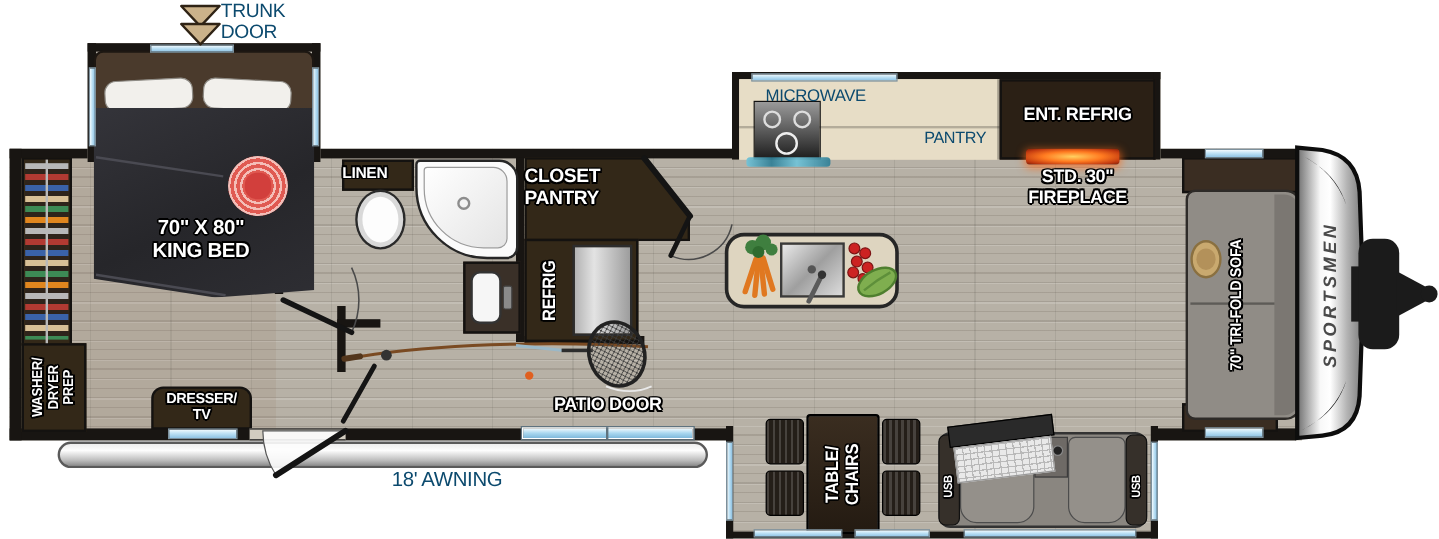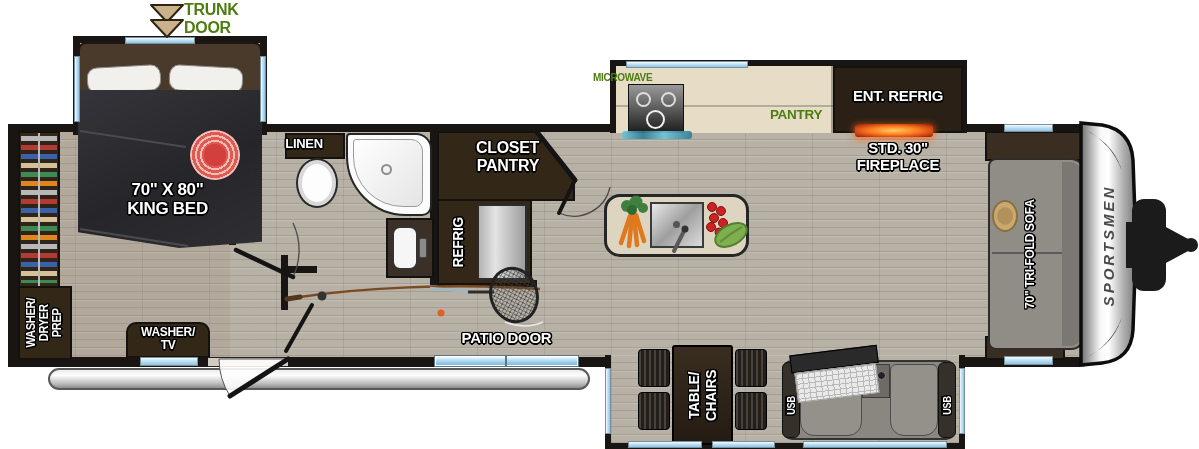--- a/index.html
+++ b/index.html
@@ -12,21 +12,21 @@
       repeating-linear-gradient(180deg, rgba(255,255,255,.16) 0 1px, rgba(0,0,0,0) 1px 7px,
         rgba(96,86,74,.20) 7px 8px, rgba(0,0,0,0) 8px 15px, rgba(60,52,44,.14) 15px 16px);}
   .wall{background:#181512;}
   .darkbox{background:#332818;border:2px solid #141210;box-sizing:border-box;}
   .win{background:linear-gradient(180deg,#f2fafe,#bfe2f5 45%,#8fc3e4);border:1px solid #7c909c;box-sizing:border-box;}
   .winv{background:linear-gradient(90deg,#f2fafe,#bfe2f5 45%,#8fc3e4);border:1px solid #7c909c;box-sizing:border-box;}
   .flabel{color:#fff;font-weight:bold;white-space:pre-line;text-align:center;line-height:1.1;
     letter-spacing:-.3px;
     text-shadow:-1.2px -1.2px 0 #000,1.2px -1.2px 0 #000,-1.2px 1.2px 0 #000,1.2px 1.2px 0 #000,
       0 -1.5px 0 #000,0 1.5px 0 #000,-1.5px 0 0 #000,1.5px 0 0 #000;}
-  .blabel{color:#4d7c0f;font-weight:bold;white-space:pre-line;line-height:1.1;letter-spacing:-.3px;}
+  .blabel{color:#0c4a6e;font-weight:normal;white-space:pre-line;line-height:1.1;letter-spacing:-.3px;}
   .vwrap{position:absolute;display:flex;align-items:center;justify-content:center;overflow:visible;}
   .vwrap>span{transform:rotate(-90deg) scale(.92,1);display:block;}
   .z8{z-index:8}.z10{z-index:10}.z12{z-index:12}.z13{z-index:13}.z15{z-index:15}
   .z20{z-index:20}.z30{z-index:30}.z40{z-index:40}.z50{z-index:50}
 </style>
 </head>
 <body>
 
 <div id="plan">
 
@@ -86,60 +86,61 @@
   <div class="abs flabel z30" style="left:285px;top:137px;width:38px;font-size:13px;">LINEN</div>
   <div class="abs z12" style="left:296px;top:158px;width:42px;height:50px;background:#fdfdfd;border:2.5px solid #2a2a2a;border-radius:50%;box-shadow:inset 0 0 0 4px #d9d9d9;box-sizing:border-box;"></div>
   <div class="abs z12" style="left:346px;top:133px;width:86px;height:83px;background:#fbfbfb;border:2.5px solid #262626;border-radius:4px 16px 10px 60px;box-sizing:border-box;"></div>
   <div class="abs z13" style="left:353px;top:139px;width:70px;height:68px;background:linear-gradient(135deg,#ffffff,#e4e4e4);border:1.5px solid #9a9a9a;border-radius:3px 12px 8px 50px;box-sizing:border-box;"></div>
   <div class="abs z13" style="left:381px;top:164px;width:11px;height:11px;border:2px solid #8d8d8d;border-radius:50%;background:#f3f3f3;box-sizing:border-box;"></div>
   <div class="abs darkbox z12" style="left:386px;top:218px;width:48px;height:60px;background:#3a3028;"></div>
   <div class="abs z13" style="left:392px;top:226px;width:26px;height:44px;background:#f6f6f6;border:2px solid #333;border-radius:8px;box-sizing:border-box;"></div>
   <div class="abs z13" style="left:419px;top:238px;width:8px;height:20px;background:#8a8a8a;border:1px solid #444;border-radius:2px;box-sizing:border-box;"></div>
 
   <div class="abs z12" style="left:437px;top:131px;width:138px;height:70px;background:#332818;border:2px solid #141210;box-sizing:border-box;clip-path:polygon(0 0,72% 0,100% 68%,100% 100%,0 100%);"></div>
-  <div class="abs flabel z30" style="left:437px;top:139px;width:102px;font-size:16px;text-align:right;">CLOSET
+  <div class="abs flabel z30" style="left:437px;top:139px;width:102px;font-size:16px;text-align:left;">CLOSET
 PANTRY</div>
   <div class="abs darkbox z12" style="left:437px;top:199px;width:95px;height:86px;"></div>
   <div class="abs z13" style="left:477px;top:204px;width:50px;height:76px;background:linear-gradient(90deg,#b3b3b3,#e3e3e3 35%,#9d9d9d);border:2px solid #2c2c2c;box-sizing:border-box;"></div>
   <div class="vwrap z30" style="left:437px;top:199px;width:42px;height:86px;">
     <span class="flabel" style="font-size:15px;">REFRIG</span>
   </div>
 
   <div class="abs z12" style="left:616px;top:66px;width:217px;height:67px;background:#e7ddc6;border-right:2px solid rgba(0,0,0,.28);box-sizing:border-box;"></div>
   <div class="abs z13" style="left:616px;top:105px;width:217px;height:1.5px;background:rgba(0,0,0,.22);"></div>
   <div class="abs z13" style="left:628px;top:84px;width:56px;height:49px;background:linear-gradient(180deg,#9a9a9a,#1e1e1e);border:1.5px solid #111;box-sizing:border-box;"></div>
   <div class="abs z13" style="left:636px;top:92px;width:15px;height:15px;border:2px solid #ddd;border-radius:50%;box-sizing:border-box;"></div>
   <div class="abs z13" style="left:661px;top:92px;width:15px;height:15px;border:2px solid #ddd;border-radius:50%;box-sizing:border-box;"></div>
   <div class="abs z13" style="left:646px;top:110px;width:19px;height:19px;border:2px solid #eee;border-radius:50%;box-sizing:border-box;"></div>
   <div class="abs z13" style="left:622px;top:131px;width:70px;height:8px;background:linear-gradient(90deg,#6fc4da,#2c7d95 30%,#6fc4da 60%,#2c7d95);border-radius:3px;opacity:.9;"></div>
-  <div class="abs blabel z30" style="left:593px;top:72px;width:90px;font-size:10px;">MICROWAVE</div>
+  <div class="abs blabel z30" style="left:638px;top:72px;width:90px;font-size:14px;">MICROWAVE</div>
   <div class="abs blabel z30" style="left:758px;top:108px;width:76px;font-size:13.5px;text-align:center;">PANTRY</div>
 
   <div class="abs darkbox z12" style="left:833px;top:66px;width:130px;height:67px;background:#2b2015;"></div>
   <div class="abs flabel z30" style="left:833px;top:88px;width:130px;font-size:15px;">ENT. REFRIG</div>
   <div class="abs z13" style="left:855px;top:124px;width:78px;height:13px;border-radius:3px;
     background:radial-gradient(ellipse at 50% 50%, #ffd060, #ff7a20 45%, #c23a10 80%, #7a1f08);box-shadow:0 2px 7px 1px rgba(255,110,30,.75);"></div>
   <div class="abs flabel z30" style="left:828px;top:140px;width:140px;font-size:15px;">STD. 30"
 FIREPLACE</div>
 
   <div class="abs z12" style="left:604px;top:194px;width:145px;height:63px;background:#ded5c0;border:3px solid #262626;border-radius:16px;box-sizing:border-box;"></div>
   <div class="abs z13" style="left:650px;top:202px;width:54px;height:46px;background:linear-gradient(135deg,#e9e9e9,#9f9f9f 50%,#dcdcdc);border:2px solid #3a3a3a;box-sizing:border-box;"></div>
   <div class="abs z13" style="left:673px;top:221px;width:7px;height:7px;background:#555;border-radius:50%;"></div>
 
   <div class="abs z20" style="left:208px;top:357px;width:80px;height:10px;background:#d2ccc0;border-top:1.5px solid #222;border-bottom:1.5px solid #222;box-sizing:border-box;"></div>
   <div class="abs z20" style="left:435px;top:356px;width:143px;height:10px;background:linear-gradient(180deg,#f2fafe,#a9d7ef 50%,#7fb9dc);border:1.5px solid #fff;outline:1px solid #5f737f;box-sizing:border-box;"></div>
   <div class="abs z20" style="left:505px;top:356px;width:2px;height:10px;background:#5f737f;"></div>
   <div class="abs flabel z30" style="left:435px;top:330px;width:143px;font-size:15px;">PATIO DOOR</div>
 
   <div class="abs darkbox z12" style="left:126px;top:322px;width:84px;height:36px;border-radius:10px 10px 0 0;"></div>
-  <div class="abs flabel z30" style="left:126px;top:326px;width:84px;font-size:12px;">WASHER/
+  <div class="abs flabel z30" style="left:126px;top:326px;width:84px;font-size:12px;">DRESSER/
 TV</div>
   <div class="abs win z20" style="left:140px;top:357px;width:58px;height:9px;"></div>
 
   <div class="abs z12" style="left:48px;top:368px;width:542px;height:22px;border-radius:12px;background:linear-gradient(180deg,#ededed,#fdfdfd 30%,#bdbdbd 75%,#8d8d8d);border:2px solid #5a5a5a;box-sizing:border-box;"></div>
+  <div class="abs blabel z30" style="left:290px;top:391px;width:165px;font-size:17px;text-align:center;">18' AWNING</div>
 
   <div class="abs blabel z30" style="left:184px;top:1px;width:70px;font-size:16px;">TRUNK
 DOOR</div>
 
   <div class="abs z13" style="left:638px;top:349px;width:32px;height:38px;background:#241e18;border:1.5px solid #000;border-radius:4px;box-sizing:border-box;background-image:repeating-linear-gradient(90deg,rgba(255,255,255,.16) 0 2px,rgba(0,0,0,0) 2px 5px);"></div>
   <div class="abs z13" style="left:638px;top:392px;width:32px;height:38px;background:#241e18;border:1.5px solid #000;border-radius:4px;box-sizing:border-box;background-image:repeating-linear-gradient(90deg,rgba(255,255,255,.16) 0 2px,rgba(0,0,0,0) 2px 5px);"></div>
   <div class="abs z13" style="left:735px;top:349px;width:32px;height:38px;background:#241e18;border:1.5px solid #000;border-radius:4px;box-sizing:border-box;background-image:repeating-linear-gradient(90deg,rgba(255,255,255,.16) 0 2px,rgba(0,0,0,0) 2px 5px);"></div>
   <div class="abs z13" style="left:735px;top:392px;width:32px;height:38px;background:#241e18;border:1.5px solid #000;border-radius:4px;box-sizing:border-box;background-image:repeating-linear-gradient(90deg,rgba(255,255,255,.16) 0 2px,rgba(0,0,0,0) 2px 5px);"></div>
   <div class="abs z15" style="left:672px;top:345px;width:61px;height:100px;background:linear-gradient(180deg,#3a2d20,#241b12);border:2px solid #000;border-radius:3px;box-sizing:border-box;"></div>
   <div class="vwrap z30" style="left:672px;top:345px;width:61px;height:100px;">

